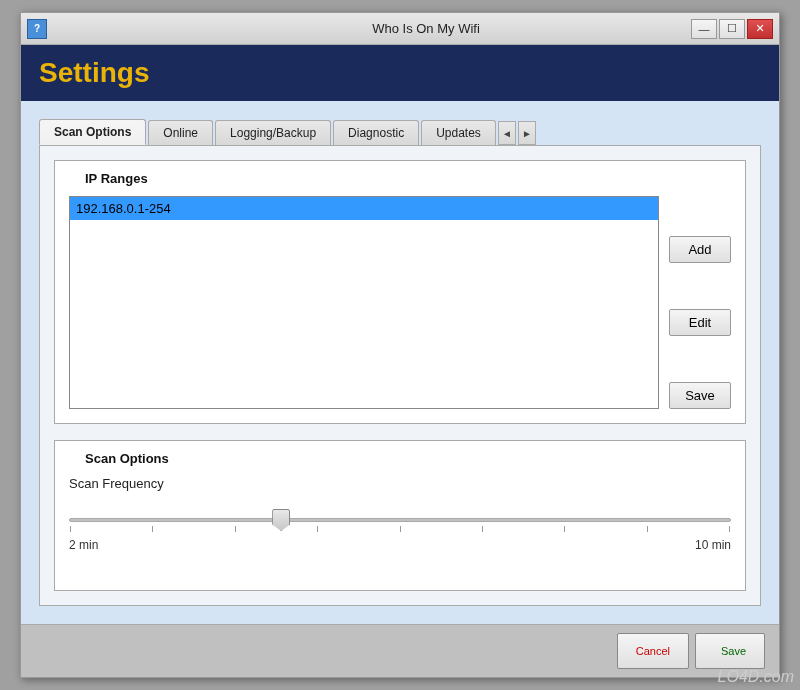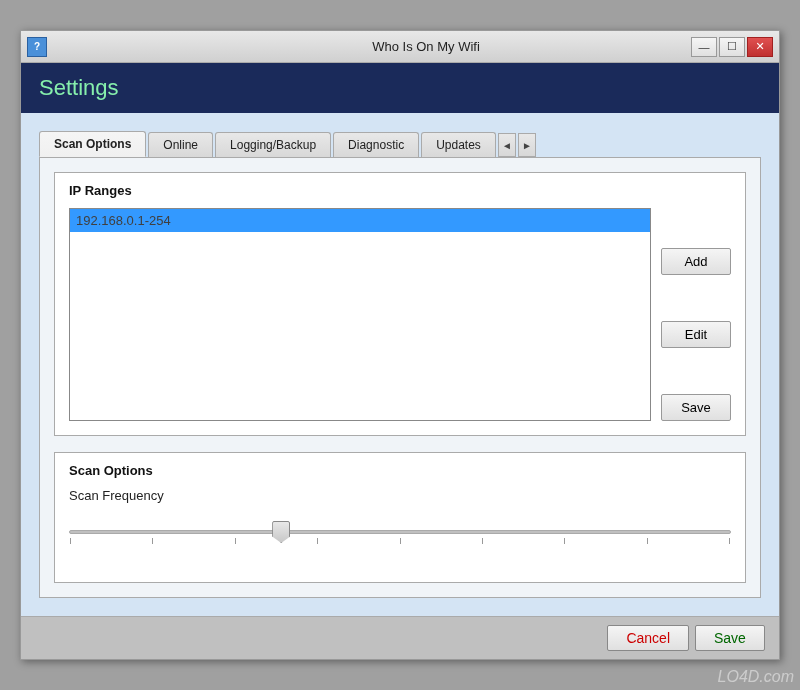--- a/index.html
+++ b/index.html
@@ -86,23 +86,23 @@
       border-color: #a02020;
     }
 
     .header-bar {
       background: #1a2a5a;
       padding: 12px 18px;
       color: white;
     }
 
     .header-bar h1 {
-      font-size: 22px;
-      font-weight: normal;
-      color: #86efac;
+      font-size: 28px;
+      font-weight: bold;
+      color: #eab308;
     }
 
     .content {
       background: #d4e4f4;
       padding: 18px;
     }
 
     
     .tabs-row {
       display: flex;
@@ -163,20 +163,21 @@
       margin-bottom: 16px;
       padding: 10px 14px 14px;
       position: relative;
     }
 
     .group-box-title {
       font-weight: bold;
       font-size: 13px;
       color: #111;
       margin-bottom: 10px;
+      margin-left: 16px;
     }
 
     
     .ip-ranges-layout {
       display: flex;
       gap: 10px;
     }
 
     .ip-list {
       flex: 1;
@@ -187,32 +188,32 @@
     }
 
     .ip-list-item {
       padding: 4px 6px;
       font-size: 13px;
       cursor: pointer;
     }
 
     .ip-list-item.selected {
       background: #3399ff;
-      color: #404040;
+      color: #000000;
     }
 
     .ip-buttons {
       display: flex;
       flex-direction: column;
       gap: 6px;
       justify-content: flex-start;
     }
 
     .action-btn {
-      width: 70px;
+      width: 62px;
       padding: 5px 8px;
       border: 1px solid #999;
       background: linear-gradient(to bottom, #f5f5f5, #e0e0e0);
       cursor: pointer;
       font-size: 13px;
       border-radius: 2px;
       margin-top: 40px;
     }
 
     
@@ -281,28 +282,28 @@
     .footer {
       background: #c0c0c0;
       padding: 8px 14px;
       display: flex;
       justify-content: flex-end;
       gap: 6px;
       border-top: 1px solid #aaa;
     }
 
     .footer-btn {
-      padding: 4px 18px;
+      padding: 11px 18px;
       border: 1px solid #888;
       background: linear-gradient(to bottom, #f5f5f5, #e0e0e0);
       cursor: pointer;
-      font-size: 14px;
+      font-size: 11px;
       border-radius: 2px;
       min-width: 70px;
-      text-align: left;
+      text-align: right;
     }
 
     .footer-btn.cancel {
       color: #cc0000;
     }
 
     .footer-btn.save {
       color: #006600;
     }
 
@@ -389,20 +390,24 @@
             <div class="tick"></div>
             <div class="tick"></div>
             <div class="tick"></div>
             <div class="tick"></div>
             <div class="tick"></div>
             <div class="tick"></div>
             <div class="tick"></div>
             <div class="tick"></div>
             <div class="tick"></div>
           </div>
+          <div class="slider-labels">
+            <span>2 min</span>
+            <span>10 min</span>
+          </div>
         </div>
       </div>
 
     </div>
   </div>
 
   <div class="footer">
     <button class="footer-btn cancel">Cancel</button>
     <button class="footer-btn save">Save</button>
   </div>

